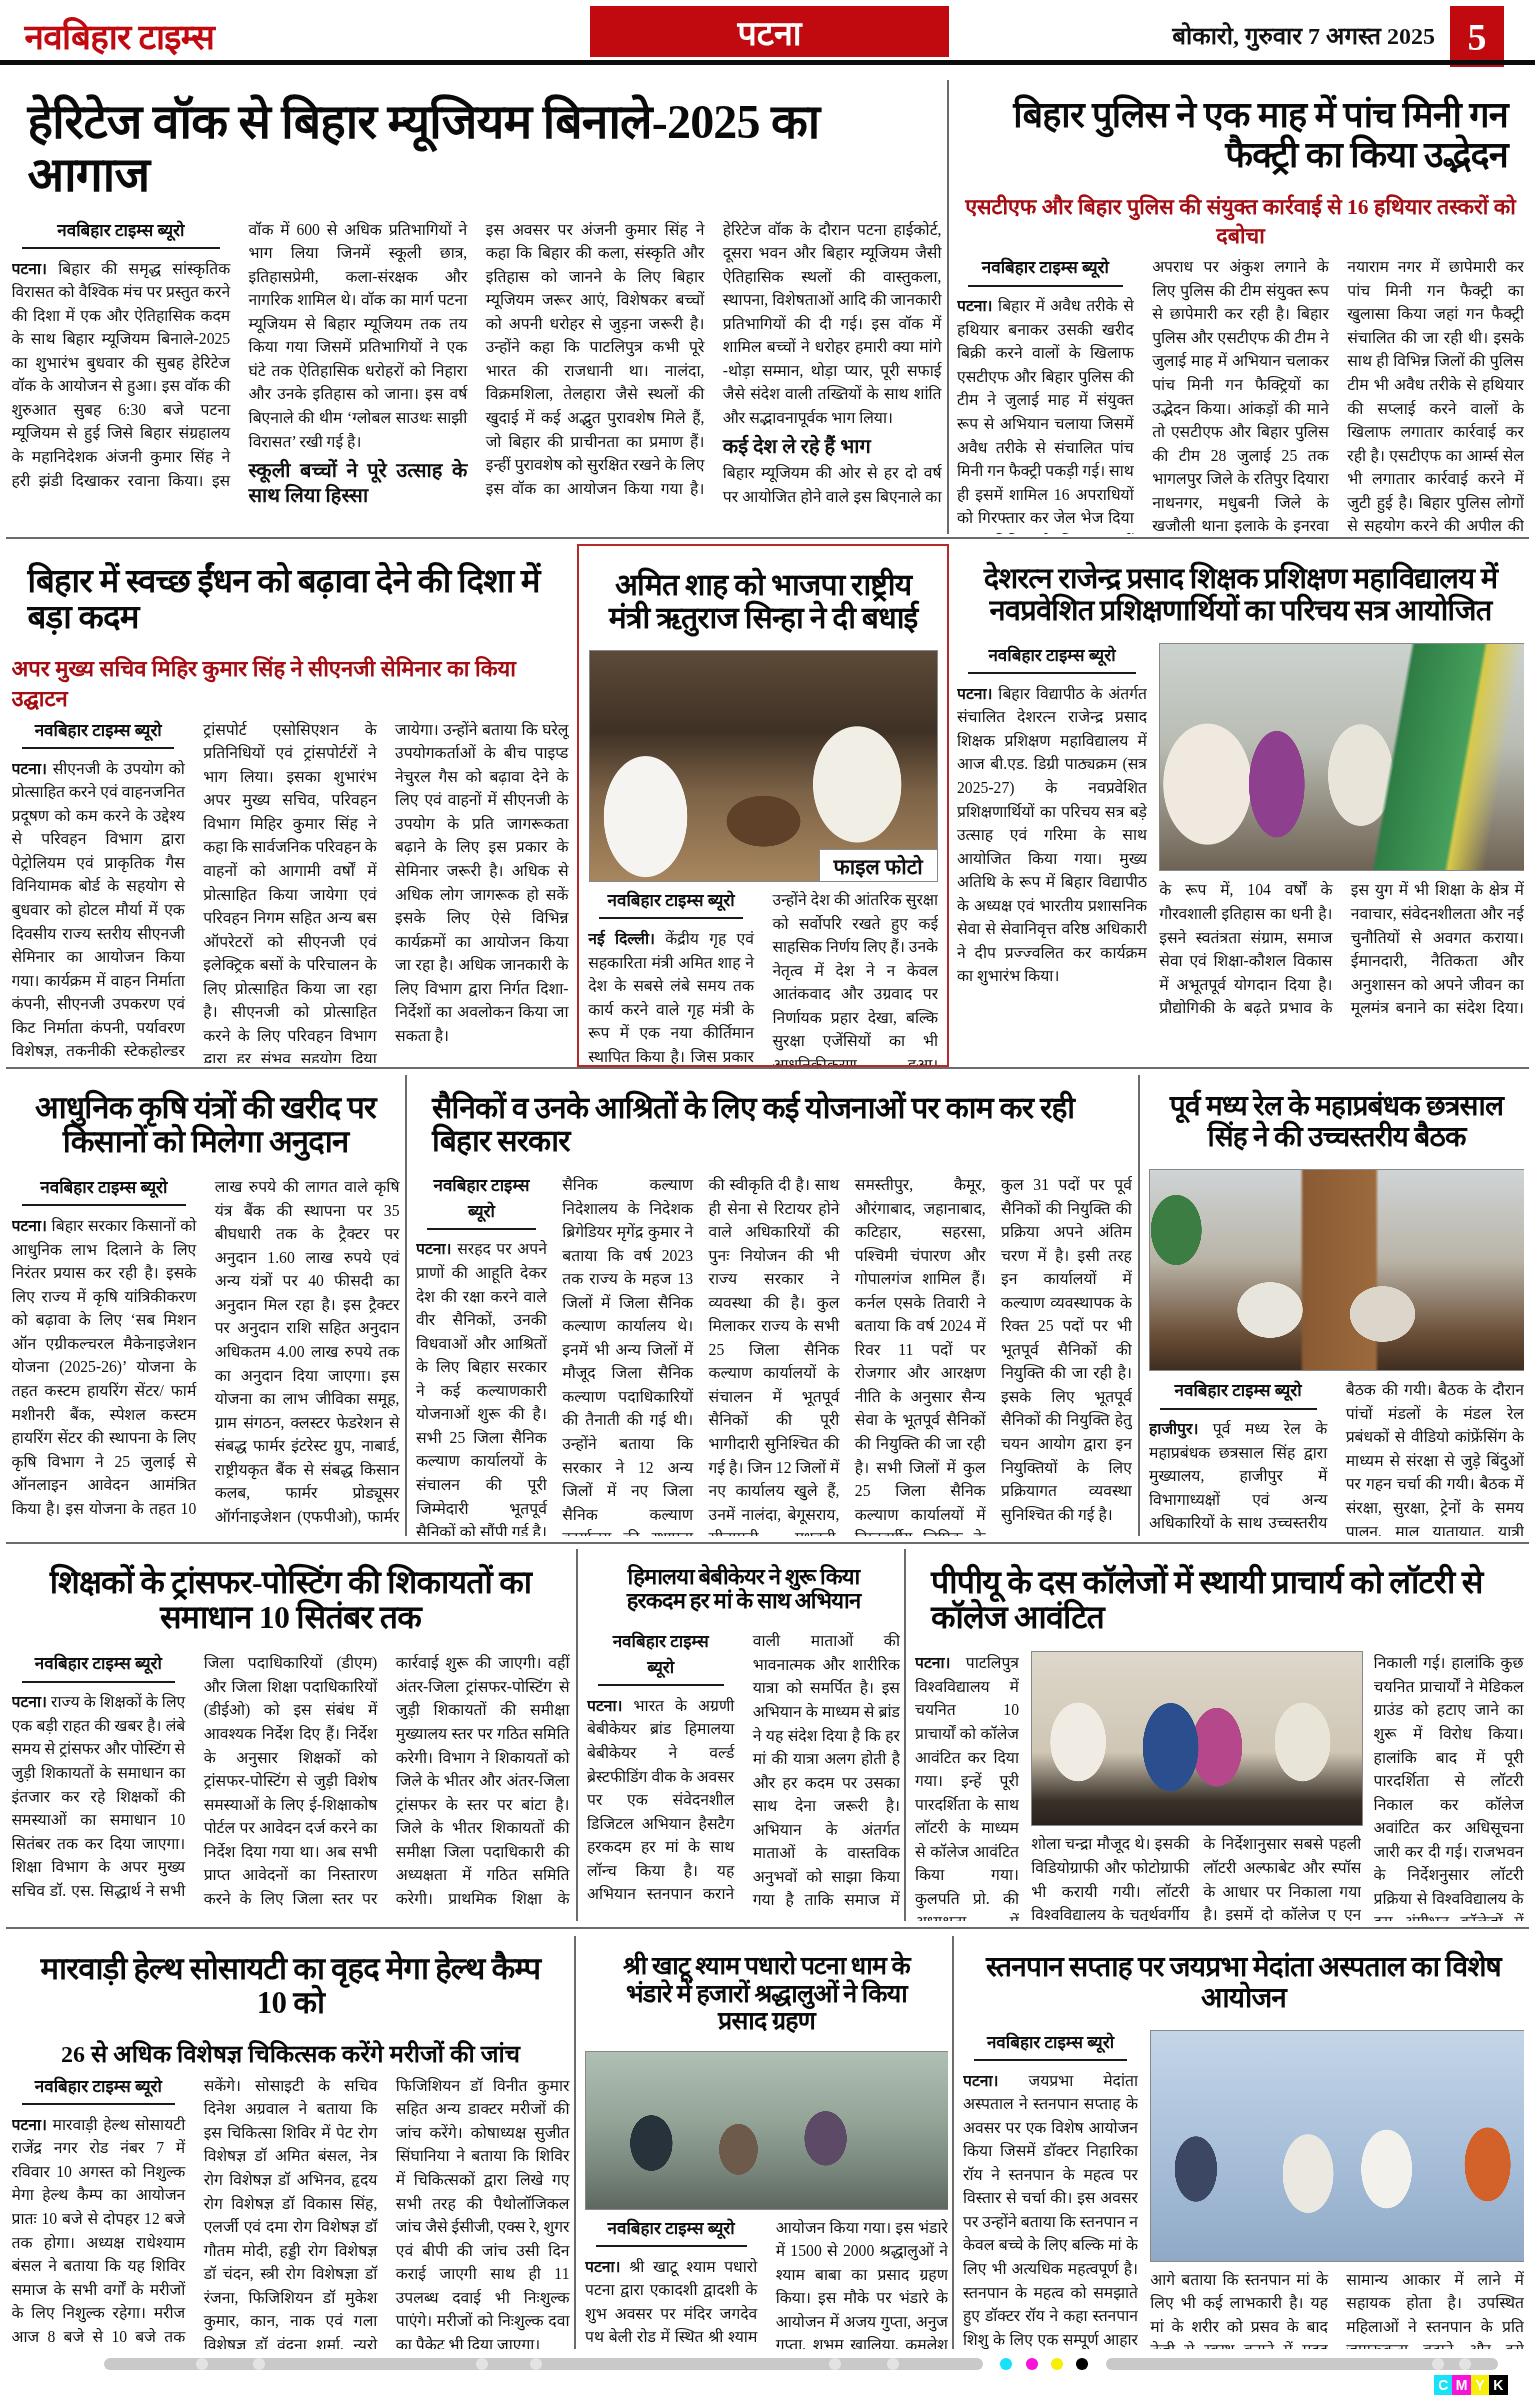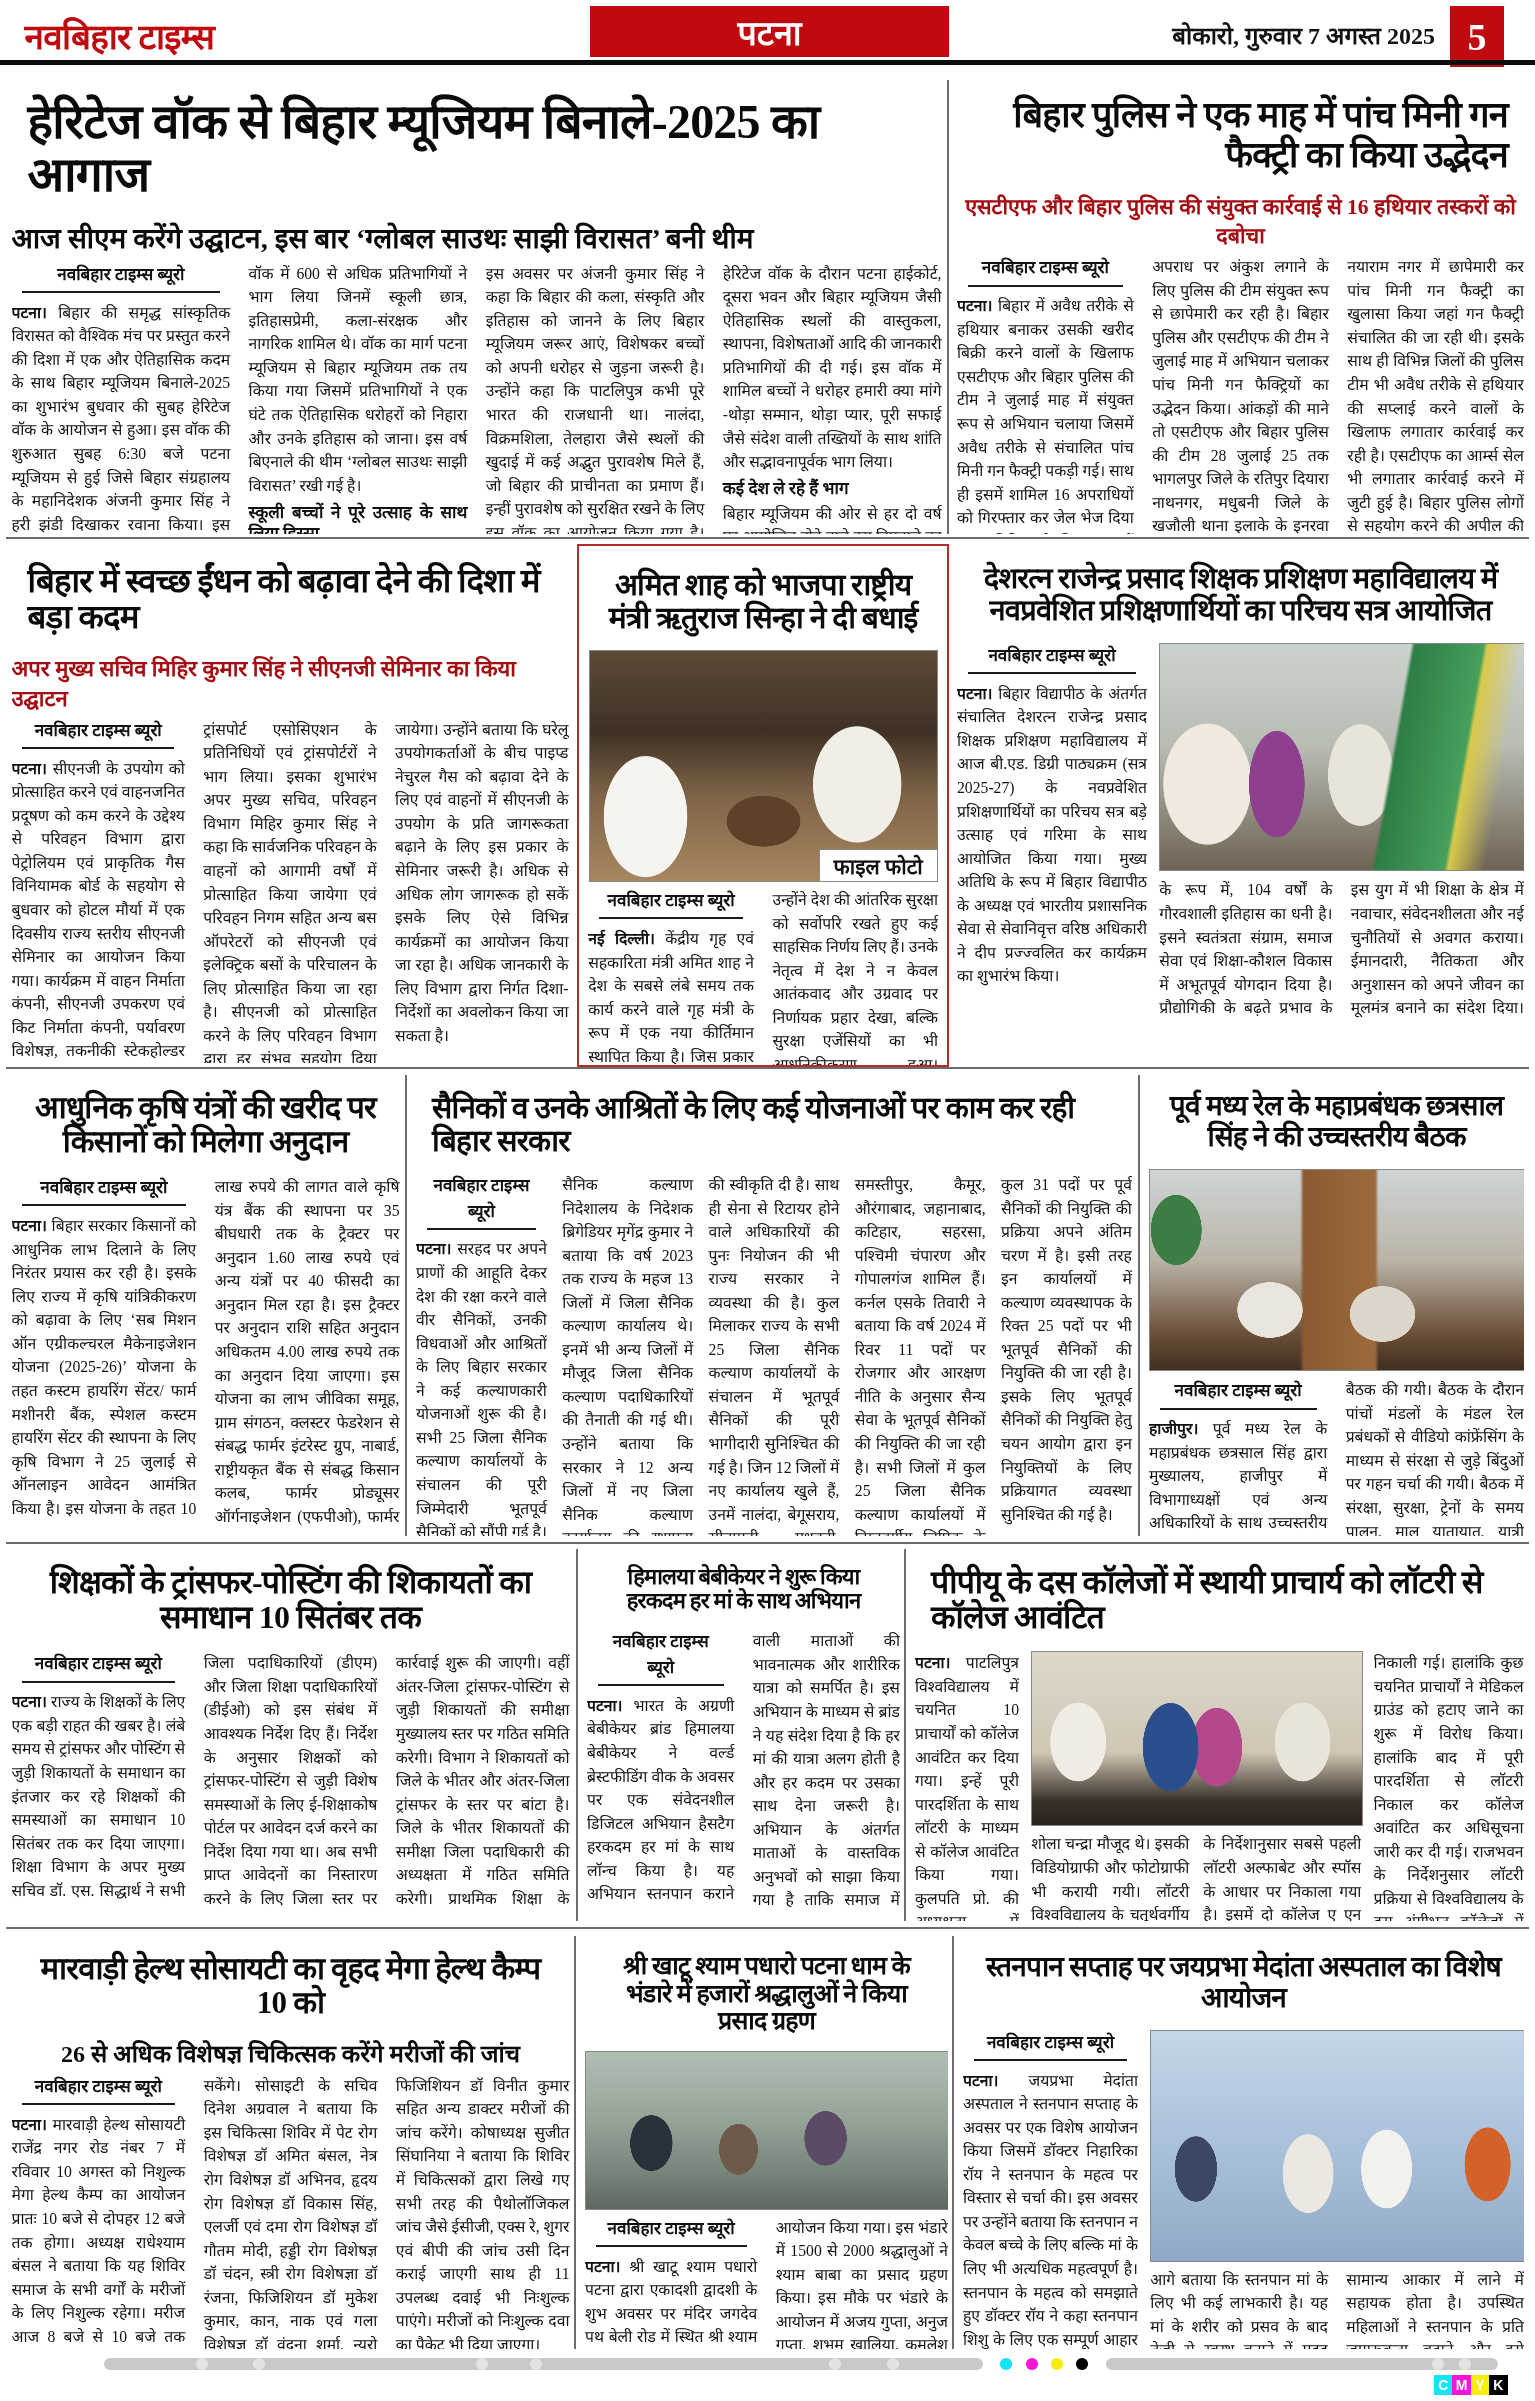--- a/index.html
+++ b/index.html
@@ -24,21 +24,21 @@
   .hl-ctr{text-align:center;}
   .subhead{font-weight:bold;margin:9.2px 0 6.1px;}
   .sub-black{font-size:28px;color:#0a0a0a;}
   .sub-red{font-size:21.5px;color:#a50d12;text-align:center;}
   .sub-black-sm{font-size:24px;color:#0a0a0a;text-align:center;margin:4.6px 0;}
   .byline{font-weight:bold;font-size:17px;text-align:center;border-bottom:2.3px solid #1a1a1a;
           margin:0 10.7px 7.7px 10.7px;padding-bottom:3.8px;break-inside:avoid;}
   .body-text{font-size:15.7px;line-height:1.5;text-align:justify;overflow:hidden;}
   .para{margin:0 0 2.3px 0;}
   .dateline{font-weight:bold;}
-  .crosshead{font-size:17px;font-weight:bold;margin:4.6px 0 2.3px;line-height:1.25;}
+  .crosshead{font-size:20px;font-weight:bold;margin:4.6px 0 2.3px;line-height:1.25;}
   .cols{column-gap:18.4px;}
   .c2{column-count:2;} .c3{column-count:3;} .c4{column-count:4;} .c5{column-count:5;}
   .vrule{position:absolute;width:1.5px;background:#6b6b6b;}
   .hrule{position:absolute;left:6.1px;width:1523px;height:1.5px;background:#6b6b6b;}
   
   .photo{position:relative;overflow:hidden;border:0.8px solid #888;}
   .caption-overlay{position:absolute;right:0;bottom:0;background:#fff;font-weight:bold;
                    font-size:21px;padding:1.5px 14px;border-top:0.8px solid #888;border-left:0.8px solid #888;}
   .ph-amitshah{background:
     radial-gradient(69px 100px at 16% 72%, #f5f4f0 0 60%, transparent 61%),
@@ -99,21 +99,20 @@
     </div>
     <div class="date-line">बोकारो, गुरुवार 7 अगस्त 2025</div>
     <div class="page-number-box">
       <span>5</span>
     </div>
     <div class="masthead-rule"></div>
   </header>
 
   <article class="article" style="left:11.5px;top:80px;width:930px;height:454px;">
     <h1 class="hl hl-xl">हेरिटेज वॉक से बिहार म्यूजियम बिनाले-2025 का आगाज</h1>
-    <h2 class="subhead sub-black">आज सीएम करेंगे उद्घाटन, इस बार ‘ग्लोबल साउथः साझी विरासत’ बनी थीम</h2>
     <div class="cols c4 body-text" style="height:292px;">
       <div class="byline">नवबिहार टाइम्स ब्यूरो</div>
       <p class="para"><b class="dateline">पटना।</b> <span>बिहार की समृद्ध सांस्कृतिक विरासत को वैश्विक मंच पर प्रस्तुत करने की दिशा में एक और ऐतिहासिक कदम के साथ बिहार म्यूजियम बिनाले-2025 का शुभारंभ बुधवार की सुबह हेरिटेज वॉक के आयोजन से हुआ। इस वॉक की शुरुआत सुबह 6:30 बजे पटना म्यूजियम से हुई जिसे बिहार संग्रहालय के महानिदेशक अंजनी कुमार सिंह ने हरी झंडी दिखाकर रवाना किया। इस वॉक में 600 से अधिक प्रतिभागियों ने भाग लिया जिनमें स्कूली छात्र, इतिहासप्रेमी, कला-संरक्षक और नागरिक शामिल थे। वॉक का मार्ग पटना म्यूजियम से बिहार म्यूजियम तक तय किया गया जिसमें प्रतिभागियों ने एक घंटे तक ऐतिहासिक धरोहरों को निहारा और उनके इतिहास को जाना। इस वर्ष बिएनाले की थीम ‘ग्लोबल साउथः साझी विरासत’ रखी गई है।</span></p>
       <h3 class="crosshead">स्कूली बच्चों ने पूरे उत्साह के साथ लिया हिस्सा</h3>
       <p class="para">इस अवसर पर अंजनी कुमार सिंह ने कहा कि बिहार की कला, संस्कृति और इतिहास को जानने के लिए बिहार म्यूजियम जरूर आएं, विशेषकर बच्चों को अपनी धरोहर से जुड़ना जरूरी है। उन्होंने कहा कि पाटलिपुत्र कभी पूरे भारत की राजधानी था। नालंदा, विक्रमशिला, तेलहारा जैसे स्थलों की खुदाई में कई अद्भुत पुरावशेष मिले हैं, जो बिहार की प्राचीनता का प्रमाण हैं। इन्हीं पुरावशेष को सुरक्षित रखने के लिए इस वॉक का आयोजन किया गया है। हेरिटेज वॉक के दौरान पटना हाईकोर्ट, दूसरा भवन और बिहार म्यूजियम जैसी ऐतिहासिक स्थलों की वास्तुकला, स्थापना, विशेषताओं आदि की जानकारी प्रतिभागियों की दी गई। इस वॉक में शामिल बच्चों ने धरोहर हमारी क्या मांगे -थोड़ा सम्मान, थोड़ा प्यार, पूरी सफाई जैसे संदेश वाली तख्तियों के साथ शांति और सद्भावनापूर्वक भाग लिया।</p>
       <h3 class="crosshead">कई देश ले रहे हैं भाग</h3>
       <p class="para">बिहार म्यूजियम की ओर से हर दो वर्ष पर आयोजित होने वाले इस बिएनाले का यह तीसरा संस्करण है। इससे पूर्व 2021 और 2023 में इसके सफल आयोजन हो चुके हैं। इस बार इसका उद्घाटन 7 अगस्त को मुख्यमंत्री नीतीश कुमार द्वारा किया जाएगा जिसमें देश-विदेश के राजनयिक, क्यूरेटर, विद्वान और कलाकार शामिल होंगे। अपर निदेशक अशोक कुमार सिन्हा ने बताया कि यह दुनिया का पहला बिएनाले है जो पूरी तरह संग्रहालयों पर केंद्रित है। इसमें समृद्ध विरासत वाले कई वैश्विक संग्रहालय संस्कार की भव्य सांस्कृतिक प्रस्तुति 31 दिसंबर तक चलेगी और पटना को एक बार फिर विश्व सांस्कृतिक मानचित्र पर प्रतिष्ठित करने की दिशा में यह आयोजन महत्वपूर्ण भूमिका निभाएगा।</p>
     </div>
   </article>
 

